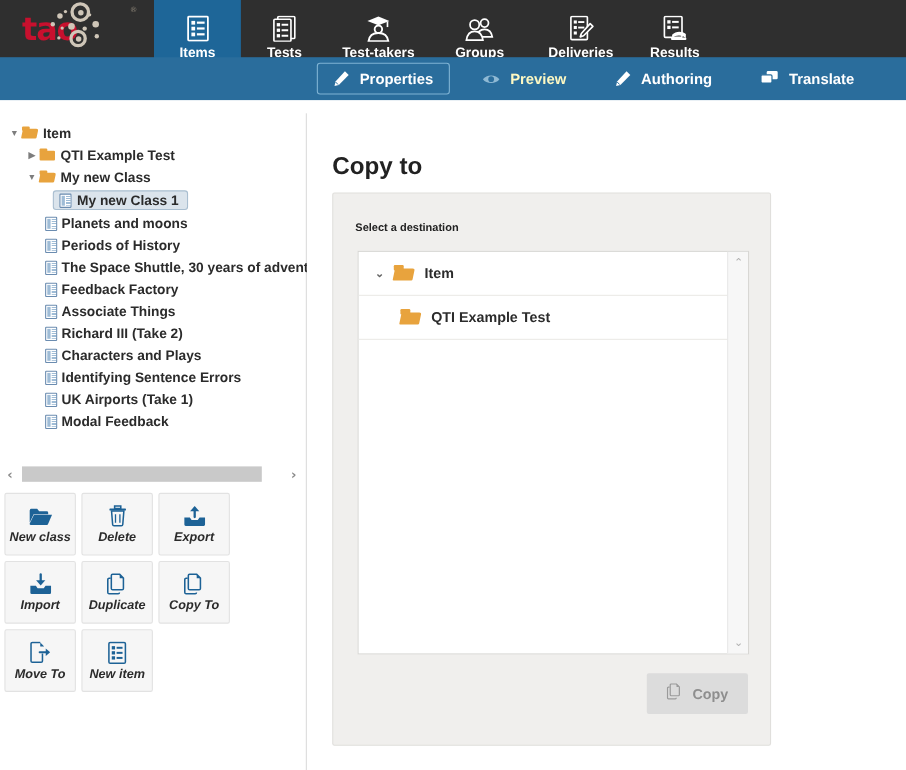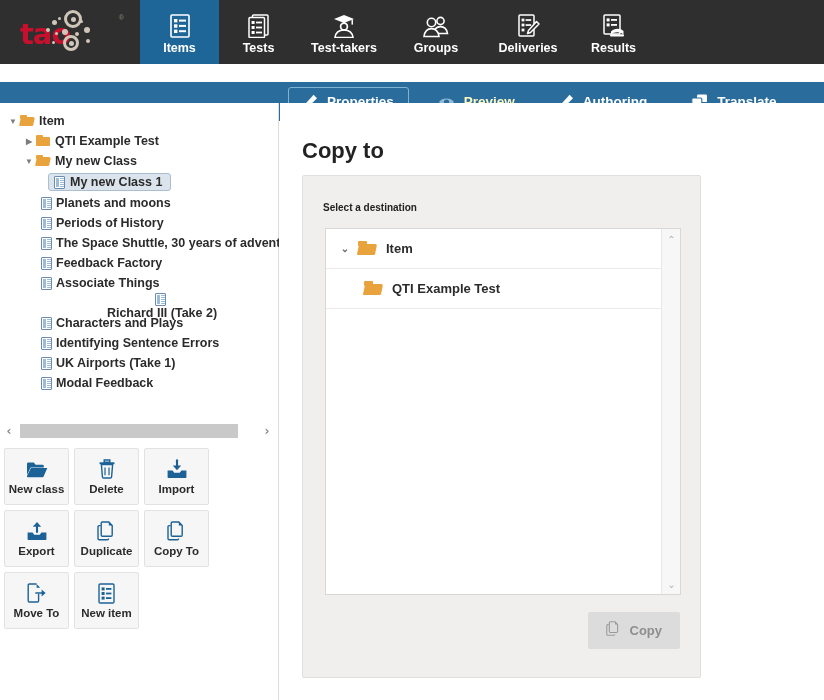--- a/index.html
+++ b/index.html
@@ -10,21 +10,21 @@
     overflow: hidden;
   }
   body { position: relative; }
 
   
   #topbar {
     position: absolute; left: 0; top: 0; width: 824px; height: 64px;
     background: #2f2f2f; display: flex; align-items: stretch;
   }
   #logo-area {
-    width: 140px; display: flex; align-items: center; justify-content: center;
+    width: 140px; display: flex; justify-content: center;
     position: relative;
     border-radius: 30px;
   }
   .logo-wrap { position: relative; width: 104px; height: 48px; }
   .logo-text {
     position: absolute; left: 2px; top: 9px;
     font-size: 29px; font-weight: bold; color: #c8102e;
     letter-spacing: -1px; font-family: "DejaVu Sans", sans-serif;
   }
   .logo-dot { position: absolute; border-radius: 50%; background: #cfc6b8; }
@@ -46,21 +46,21 @@
     align-items: center; justify-content: center; gap: 3px;
     color: #ffffff; font-size: 12.5px; font-weight: bold;
     cursor: pointer; padding-top: 2px;
   }
   .navtab.wide { width: 92px; }
   .navtab.active { background: #1e6698; }
   .navtab .ico { height: 26px; display: flex; align-items: flex-end; }
 
   
   #subbar {
-    position: absolute; left: 0; top: 82px; width: 824px; height: 39px;
+    position: absolute; left: 0; top: 52px; width: 824px; height: 39px;
     background: #2a6d9c;
   }
   #subbar-actions {
     position: absolute; left: 288px; top: 0; height: 39px;
     display: flex; align-items: center; gap: 0px;
   }
   .subtab {
     display: flex; align-items: center; gap: 9px;
     color: #ffffff; font-size: 13.5px; font-weight: bold;
     padding: 6px 14px; margin-right: 14px; cursor: pointer;
@@ -149,21 +149,21 @@
 
   
   #actions {
     position: absolute; left: 4px; top: 345px;
     width: 270px; display: flex; flex-wrap: wrap; gap: 5px;
   }
   .abtn {
     width: 65px; height: 57px; background: #f6f6f6;
     border: 1px solid #e2e2e2; border-radius: 2px;
     display: flex; flex-direction: column; align-items: center;
-    justify-content: center; gap: 3px; cursor: pointer;
+    justify-content: center; gap: 3px; cursor: pointer; font-style: italic;
   }
   .abtn .alabel {
     font-size: 11.5px; color: #2b2b2b; font-weight: bold;
   }
   .abtn .aico { height: 22px; display: flex; align-items: center; }
 
   
   #main {
     position: absolute; left: 280px; top: 103px;
     width: 544px; height: 597px; background: #ffffff;
@@ -430,21 +430,21 @@
     <div class="trow" style="padding-left:35px;">
       <span class="docicon"></span>
       <span class="tlabel">Feedback Factory</span>
     </div>
 
     <div class="trow" style="padding-left:35px;">
       <span class="docicon"></span>
       <span class="tlabel">Associate Things</span>
     </div>
 
-    <div class="trow" style="padding-left:35px;flex-direction:column;">
+    <div class="trow" style="padding-left:35px;">
       <span class="docicon"></span>
       <span class="tlabel">Richard III (Take 2)</span>
     </div>
 
     <div class="trow" style="padding-left:35px;">
       <span class="docicon"></span>
       <span class="tlabel">Characters and Plays</span>
     </div>
 
     <div class="trow" style="padding-left:35px;">
@@ -492,37 +492,37 @@
           <path d="M3.4 5.6 h11.2 l-1 12.2 a1.3 1.3 0 0 1 -1.3 1.2 H5.7 a1.3 1.3 0 0 1 -1.3 -1.2 Z" fill="none" stroke="#1d6296" stroke-width="1.4"></path>
           <path d="M7 8.4 v7.8 M11 8.4 v7.8" stroke="#1d6296" stroke-width="1.2"></path>
         </svg>
       </span>
       <span class="alabel">Delete</span>
     </div>
 
     <div class="abtn">
       <span class="aico">
         <svg width="22" height="20" viewBox="0 0 22 20">
+          <path d="M11 11 L11 3.2" stroke="#1d6296" stroke-width="2.1" stroke-linecap="round"></path>
+          <path d="M6.8 5.8 L11 1 L15.2 5.8 Z" fill="#1d6296"></path>
+          <path d="M1.6 11.5 h5 l1.6 2.3 h5.6 l1.6 -2.3 h5 v6.4 a1.2 1.2 0 0 1 -1.2 1.2 H2.8 a1.2 1.2 0 0 1 -1.2 -1.2 Z" fill="#1d6296"></path>
+        </svg>
+      </span>
+      <span class="alabel">Export</span>
+    </div>
+
+    <div class="abtn">
+      <span class="aico">
+        <svg width="22" height="20" viewBox="0 0 22 20">
           <path d="M11 1.2 L11 9" stroke="#1d6296" stroke-width="2.1" stroke-linecap="round"></path>
           <path d="M6.8 6.4 L11 11.2 L15.2 6.4 Z" fill="#1d6296"></path>
           <path d="M1.6 11.5 h5 l1.6 2.3 h5.6 l1.6 -2.3 h5 v6.4 a1.2 1.2 0 0 1 -1.2 1.2 H2.8 a1.2 1.2 0 0 1 -1.2 -1.2 Z" fill="#1d6296"></path>
         </svg>
       </span>
       <span class="alabel">Import</span>
-    </div>
-
-    <div class="abtn">
-      <span class="aico">
-        <svg width="22" height="20" viewBox="0 0 22 20">
-          <path d="M11 11 L11 3.2" stroke="#1d6296" stroke-width="2.1" stroke-linecap="round"></path>
-          <path d="M6.8 5.8 L11 1 L15.2 5.8 Z" fill="#1d6296"></path>
-          <path d="M1.6 11.5 h5 l1.6 2.3 h5.6 l1.6 -2.3 h5 v6.4 a1.2 1.2 0 0 1 -1.2 1.2 H2.8 a1.2 1.2 0 0 1 -1.2 -1.2 Z" fill="#1d6296"></path>
-        </svg>
-      </span>
-      <span class="alabel">Export</span>
     </div>
 
     <div class="abtn">
       <span class="aico">
         <svg width="20" height="21" viewBox="0 0 20 21">
           <path d="M11.8 1 H5.4 a1.2 1.2 0 0 0 -1.2 1.2 V14 a1.2 1.2 0 0 0 1.2 1.2 h8.6 a1.2 1.2 0 0 0 1.2 -1.2 V4.6 Z" fill="none" stroke="#1d6296" stroke-width="1.4"></path>
           <path d="M11.8 1 V4.6 H15.2 Z" fill="#1d6296"></path>
           <path d="M11.6 17.6 a1.2 1.2 0 0 1 -1.2 1.2 H2.2 A1.2 1.2 0 0 1 1 17.6 V5.8 a1.2 1.2 0 0 1 1.2 -1.2 h1.4" fill="none" stroke="#1d6296" stroke-width="1.4"></path>
         </svg>
       </span>

